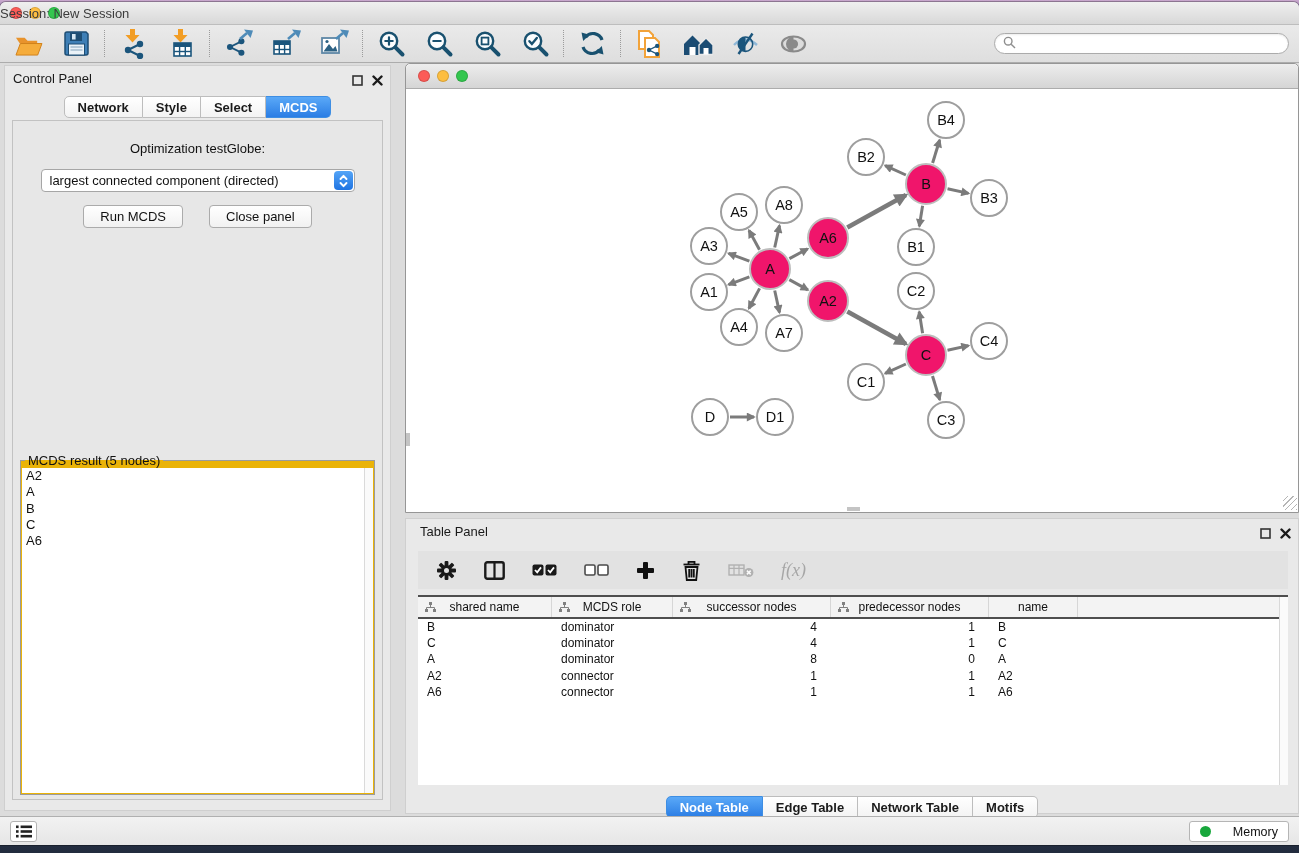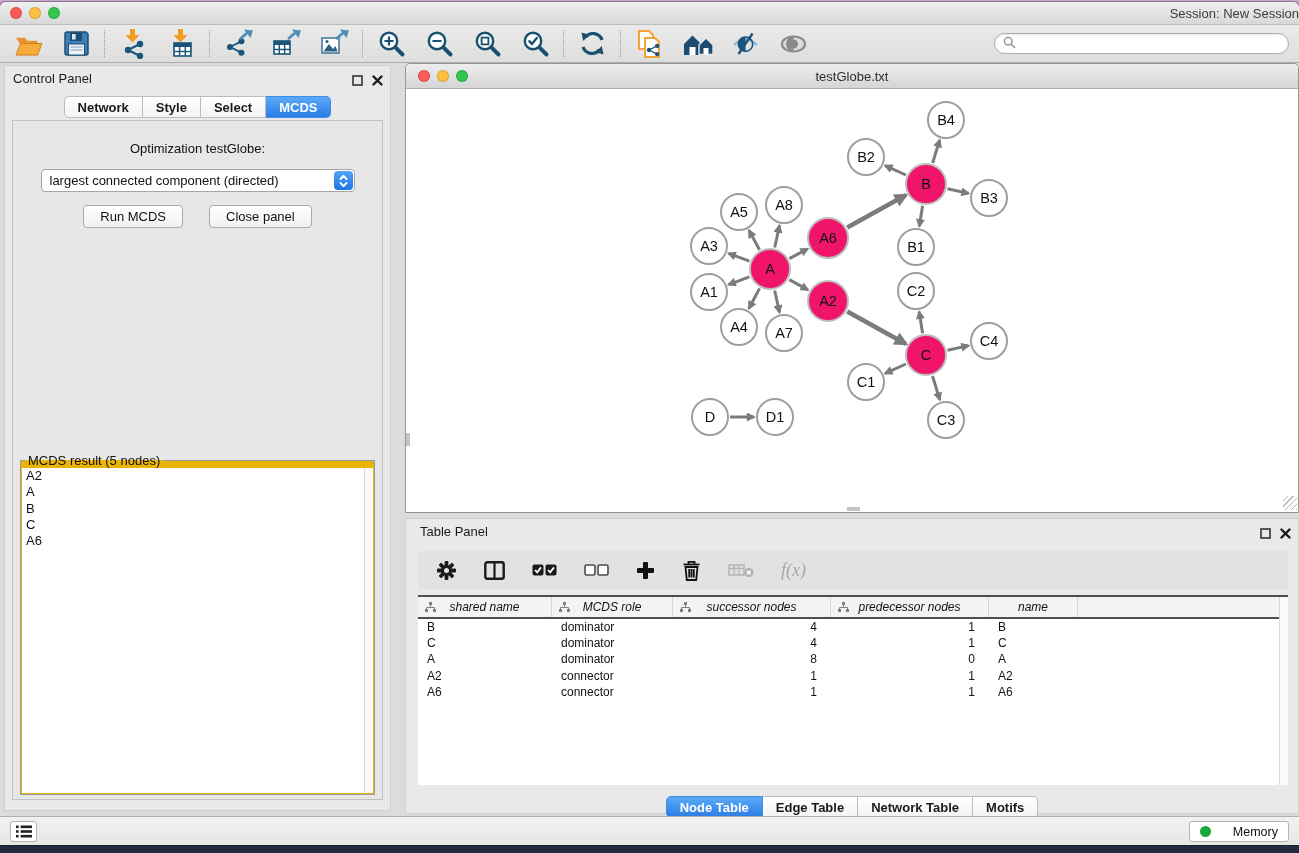--- a/index.html
+++ b/index.html
@@ -4,21 +4,21 @@
 <style>
   html,body{margin:0;padding:0;width:1299px;height:853px;overflow:hidden;
     font-family:"Liberation Sans","DejaVu Sans",sans-serif;
     background:linear-gradient(180deg,#CBA9CE 0%,#9A87B4 8px,#44506B 60%,#222C3E 100%);}
   *{box-sizing:border-box;}
   .win{position:absolute;left:0;top:2px;width:1299px;height:843px;background:#E4E4E4;
     border-radius:6px 6px 0 0;box-shadow:0 0 0 1px rgba(0,0,0,.28);}
   
   .titlebar{position:relative;height:23px;border-radius:6px 6px 0 0;
     background:linear-gradient(#EFEFEF,#D8D8D8);border-bottom:1px solid #BDBDBD;}
-  .title-text{position:absolute;left:0;right:0;top:4px;text-align:right;font-size:13px;color:#3C3C3C;}
+  .title-text{position:absolute;left:0;right:0;top:4px;text-align:left;font-size:13px;color:#3C3C3C;}
   .lights{position:absolute;left:10px;top:5px;display:flex;gap:7px;}
   .light{width:12px;height:12px;border-radius:50%;box-shadow:inset 0 0 0 1px rgba(0,0,0,.15);}
   .light.red{background:#FC5B57}.light.yellow{background:#FDBE41}.light.green{background:#33C64E}
   
   .toolbar{position:relative;height:38px;display:flex;align-items:center;padding-left:12px;
     background:linear-gradient(#EAEAEA,#DEDEDE);border-bottom:1px solid #ACACAC;}
   .tb-group{display:flex;align-items:center;gap:16px;}
   .tb-sep{width:1px;height:27px;border-left:1px dotted #9B9B9B;margin:0 12px;}
   .tb-icon{display:flex;align-items:center;justify-content:center;width:32px;height:32px;cursor:default;}
   .searchbox{margin-left:auto;margin-right:10px;display:flex;align-items:center;gap:5px;
@@ -69,21 +69,21 @@
   .tickh{position:absolute;left:441px;bottom:0;width:13px;height:4px;background:#C4C4C4;}
   
   .tpanel{position:absolute;left:405px;top:455px;width:894px;height:296px;background:#E9E9E9;
     border:1px solid #CFCFCF;}
   .tp-toolbar{position:absolute;left:12px;right:10px;top:32px;height:38px;background:#E2E2E2;
     display:flex;align-items:center;gap:27px;padding-left:18px;}
   .tp-icon{display:flex;align-items:center;justify-content:center;cursor:default;}
   .fx{font-family:"Liberation Serif","DejaVu Serif",serif;font-style:italic;font-size:18px;color:#9C9C9C;}
   .dtable{position:absolute;left:12px;right:10px;top:76px;height:190px;background:#fff;
     border-top:2px solid #4E4E4E;overflow:hidden;}
-  .thead{position:relative;height:22px;background:#F3F3F3;border-bottom:2px solid #4E4E4E;display:flex;font-style:italic;}
+  .thead{position:relative;height:22px;background:#F3F3F3;border-bottom:2px solid #4E4E4E;display:flex;}
   .th{position:relative;height:100%;border-right:1px solid #D6D6D6;display:flex;
     align-items:center;justify-content:center;font-size:12px;color:#111;}
   .th .hdr-ico{position:absolute;left:7px;top:5px;}
   .trow{display:flex;height:16.2px;align-items:center;}
   .td{font-size:12px;color:#111;overflow:hidden;white-space:nowrap;}
   .td.l{padding-left:9px;text-align:left;}
   .td.r{padding-right:14px;text-align:right;}
   .tscroll{position:absolute;right:0;top:0;bottom:0;width:9px;background:#FBFBFB;border-left:1px solid #D8D8D8;}
   .tp-tabs{position:absolute;left:0;right:0;top:271px;display:flex;justify-content:center;}
   
@@ -328,21 +328,20 @@
       </div>
     </div>
 
     <div class="netwin">
       <div class="net-titlebar">
         <div class="lights" style="top:6px;left:12px;">
           <span class="light red"></span>
           <span class="light yellow"></span>
           <span class="light green"></span>
         </div>
-        <div class="net-title">testGlobe.txt</div>
       </div>
       <div class="net-canvas">
         <svg id="graph-svg" width="892" height="422">
             <defs>
               <marker id="arr" viewBox="0 0 4 4" markerWidth="3.4" markerHeight="3" refX="3.2" refY="2" orient="auto" markerUnits="strokeWidth">
                 <path d="M0 0 L4 2 L0 4 Z" fill="#7B7B7B"></path>
               </marker>
             </defs>
             <line x1="353.5" y1="160.7" x2="343.0" y2="141.4" stroke="#7B7B7B" stroke-width="3" marker-end="url(#arr)"></line>
             <line x1="368.7" y1="158.5" x2="373.5" y2="136.5" stroke="#7B7B7B" stroke-width="3" marker-end="url(#arr)"></line>

